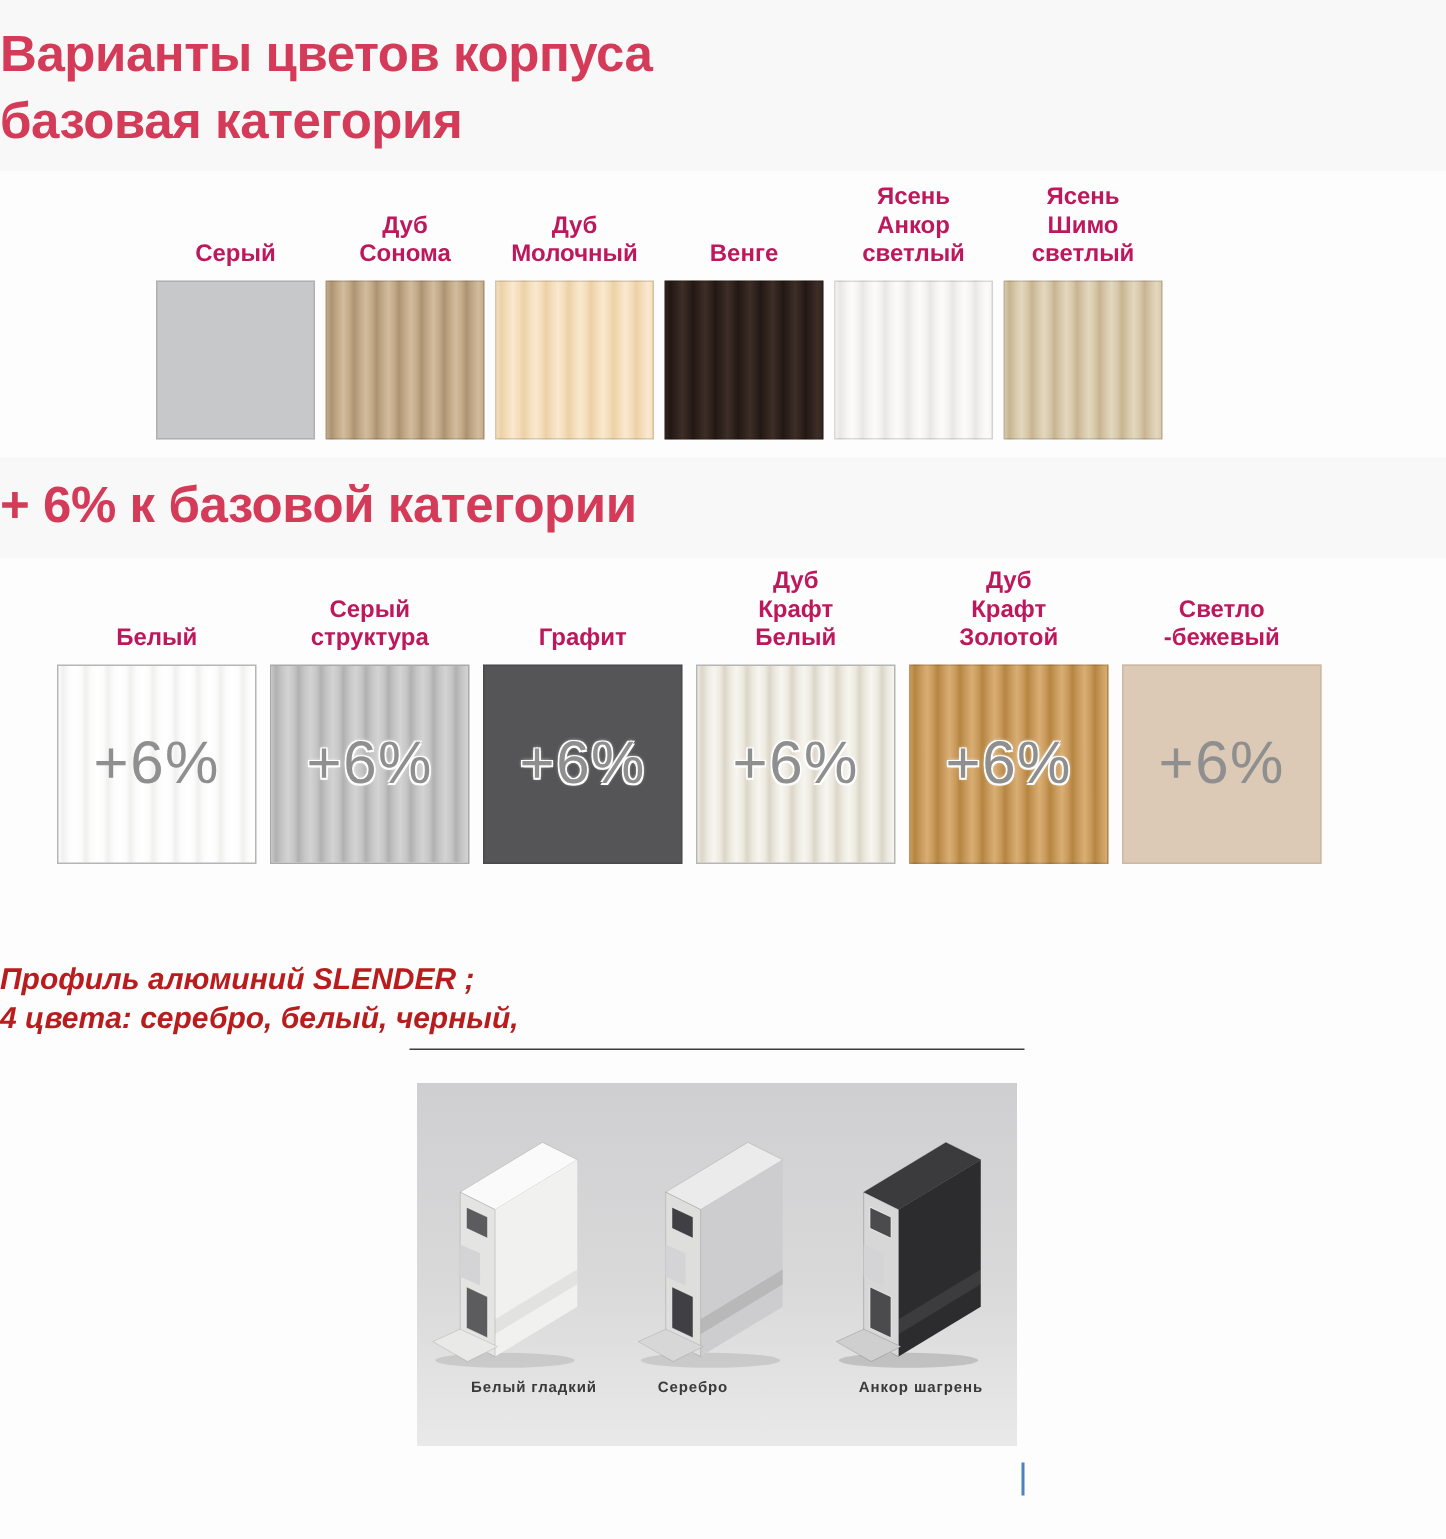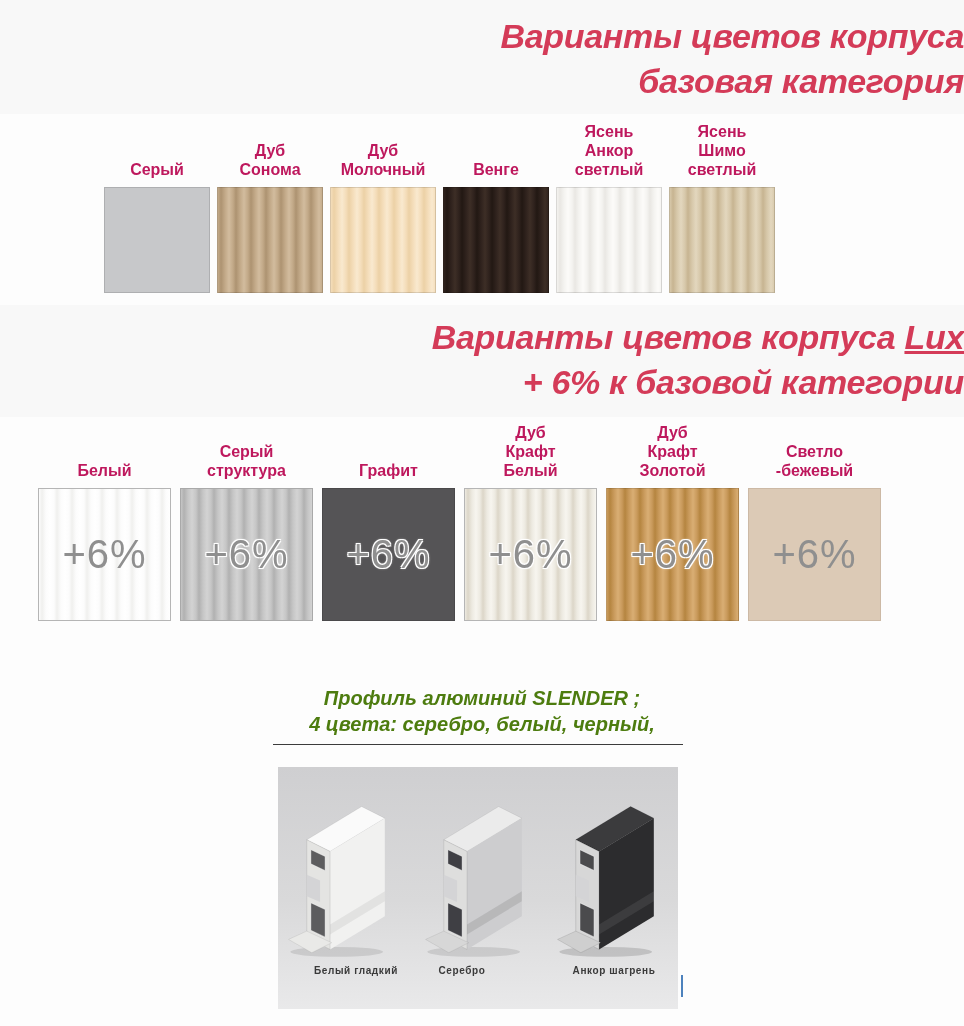--- a/index.html
+++ b/index.html
@@ -8,25 +8,24 @@
     position:relative;
     width:964px; height:1026px;
     margin:0 auto;
     background:#fdfdfd;
     font-family:"Liberation Sans", sans-serif;
     overflow:hidden;
   }
   
   .title-band { background:#f8f8f8; padding:14px 0 10px; }
   .big-title {
-    text-align:right;
+    text-align:left;
     color:#d43b58;
     font-size:34px; line-height:1.32; font-weight:bold;
     letter-spacing:-0.3px;
-    font-style:italic;
   }
   .big-title .u { text-decoration:underline; }
   
   .swatch-row { display:flex; }
   .row-base { margin:6px 0 0 104px; gap:7px; }
   .row-lux  { margin:4px 0 0 38px;  gap:9px; }
   .swatch-item { display:flex; flex-direction:column; }
   .swatch-label {
     display:flex; align-items:flex-end; justify-content:center;
     text-align:center; white-space:pre-line;
@@ -46,23 +45,22 @@
     font-size:40px; color:#8f8f8f; font-weight:normal;
     letter-spacing:1px; user-select:none;
   }
   .badge.outlined {
     text-shadow:-1px -1px 0 #fff, 1px -1px 0 #fff, -1px 1px 0 #fff,
                  1px 1px 0 #fff, 0 0 3px #ffffff;
   }
   
   .profile-text {
     margin-top:64px;
-    text-align:center;
     font-size:20px; line-height:1.33;
-    font-weight:bold; font-style:italic; color:#4d7c0f;
+    font-weight:bold; font-style:italic; color:#b91c1c;
   }
   .divider {
     margin:6px 0 0 273px;
     width:410px; height:0;
     border-top:1px solid #3c3c3c;
   }
   .photo {
     position:relative;
     margin:22px 0 0 278px;
     width:400px; height:242px;
@@ -125,21 +123,20 @@
     <div class="swatch-item">
       <div class="swatch-label">Ясень
 Шимо
 светлый</div>
       <div class="swatch" style="background: repeating-linear-gradient(90deg, rgb(215, 200, 170) 0px, rgb(199, 180, 145) 3px, rgb(215, 200, 170) 7px, rgb(227, 215, 190) 11px, rgb(215, 200, 170) 15px);"></div>
     </div>
   </div>
 
   <div class="title-band" style="margin-top:12px; padding:10px 0 12px;">
     <div class="big-title">
-      <div><span>Варианты цветов корпуса </span><span class="u">Lux</span></div>
       <div>+ 6% к базовой категории</div>
     </div>
   </div>
 
   <div class="swatch-row row-lux">
     <div class="swatch-item">
       <div class="swatch-label">Белый</div>
       <div class="swatch" style="background: repeating-linear-gradient(90deg, rgb(252, 252, 252) 0px, rgb(240, 240, 238) 3px, rgb(252, 252, 252) 7px, rgb(255, 255, 255) 11px, rgb(252, 252, 252) 15px); border-color: rgb(181, 181, 181);">
         <span class="badge">+6%</span>
       </div>

